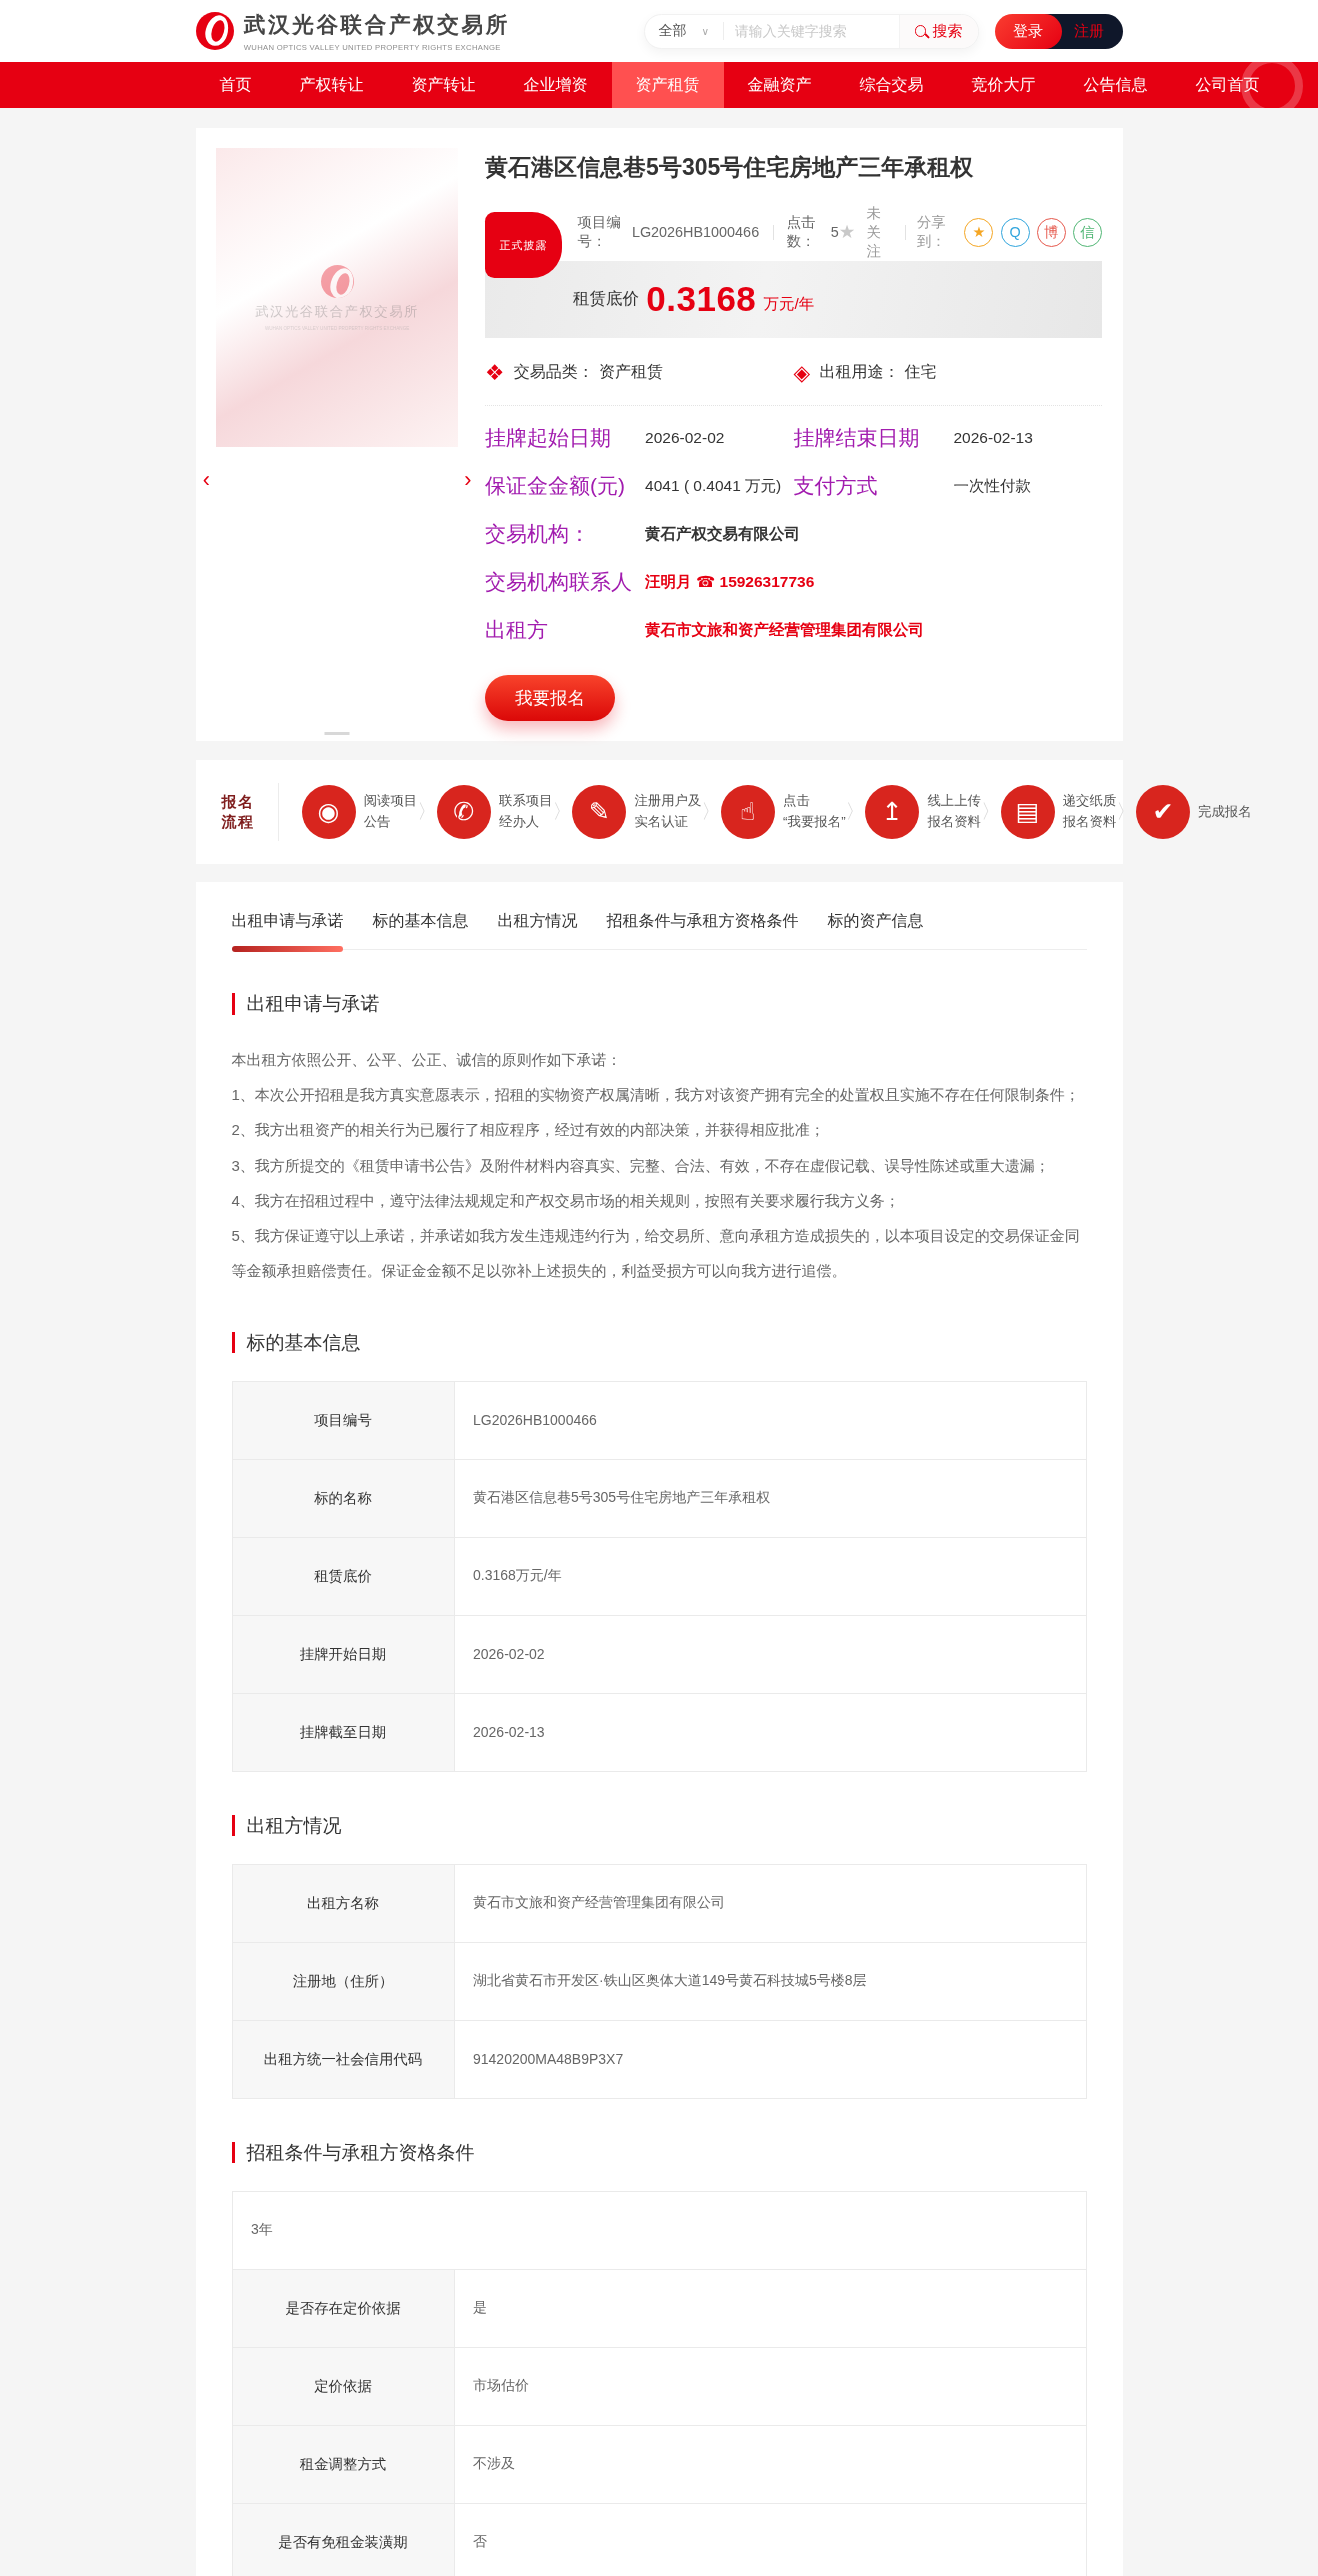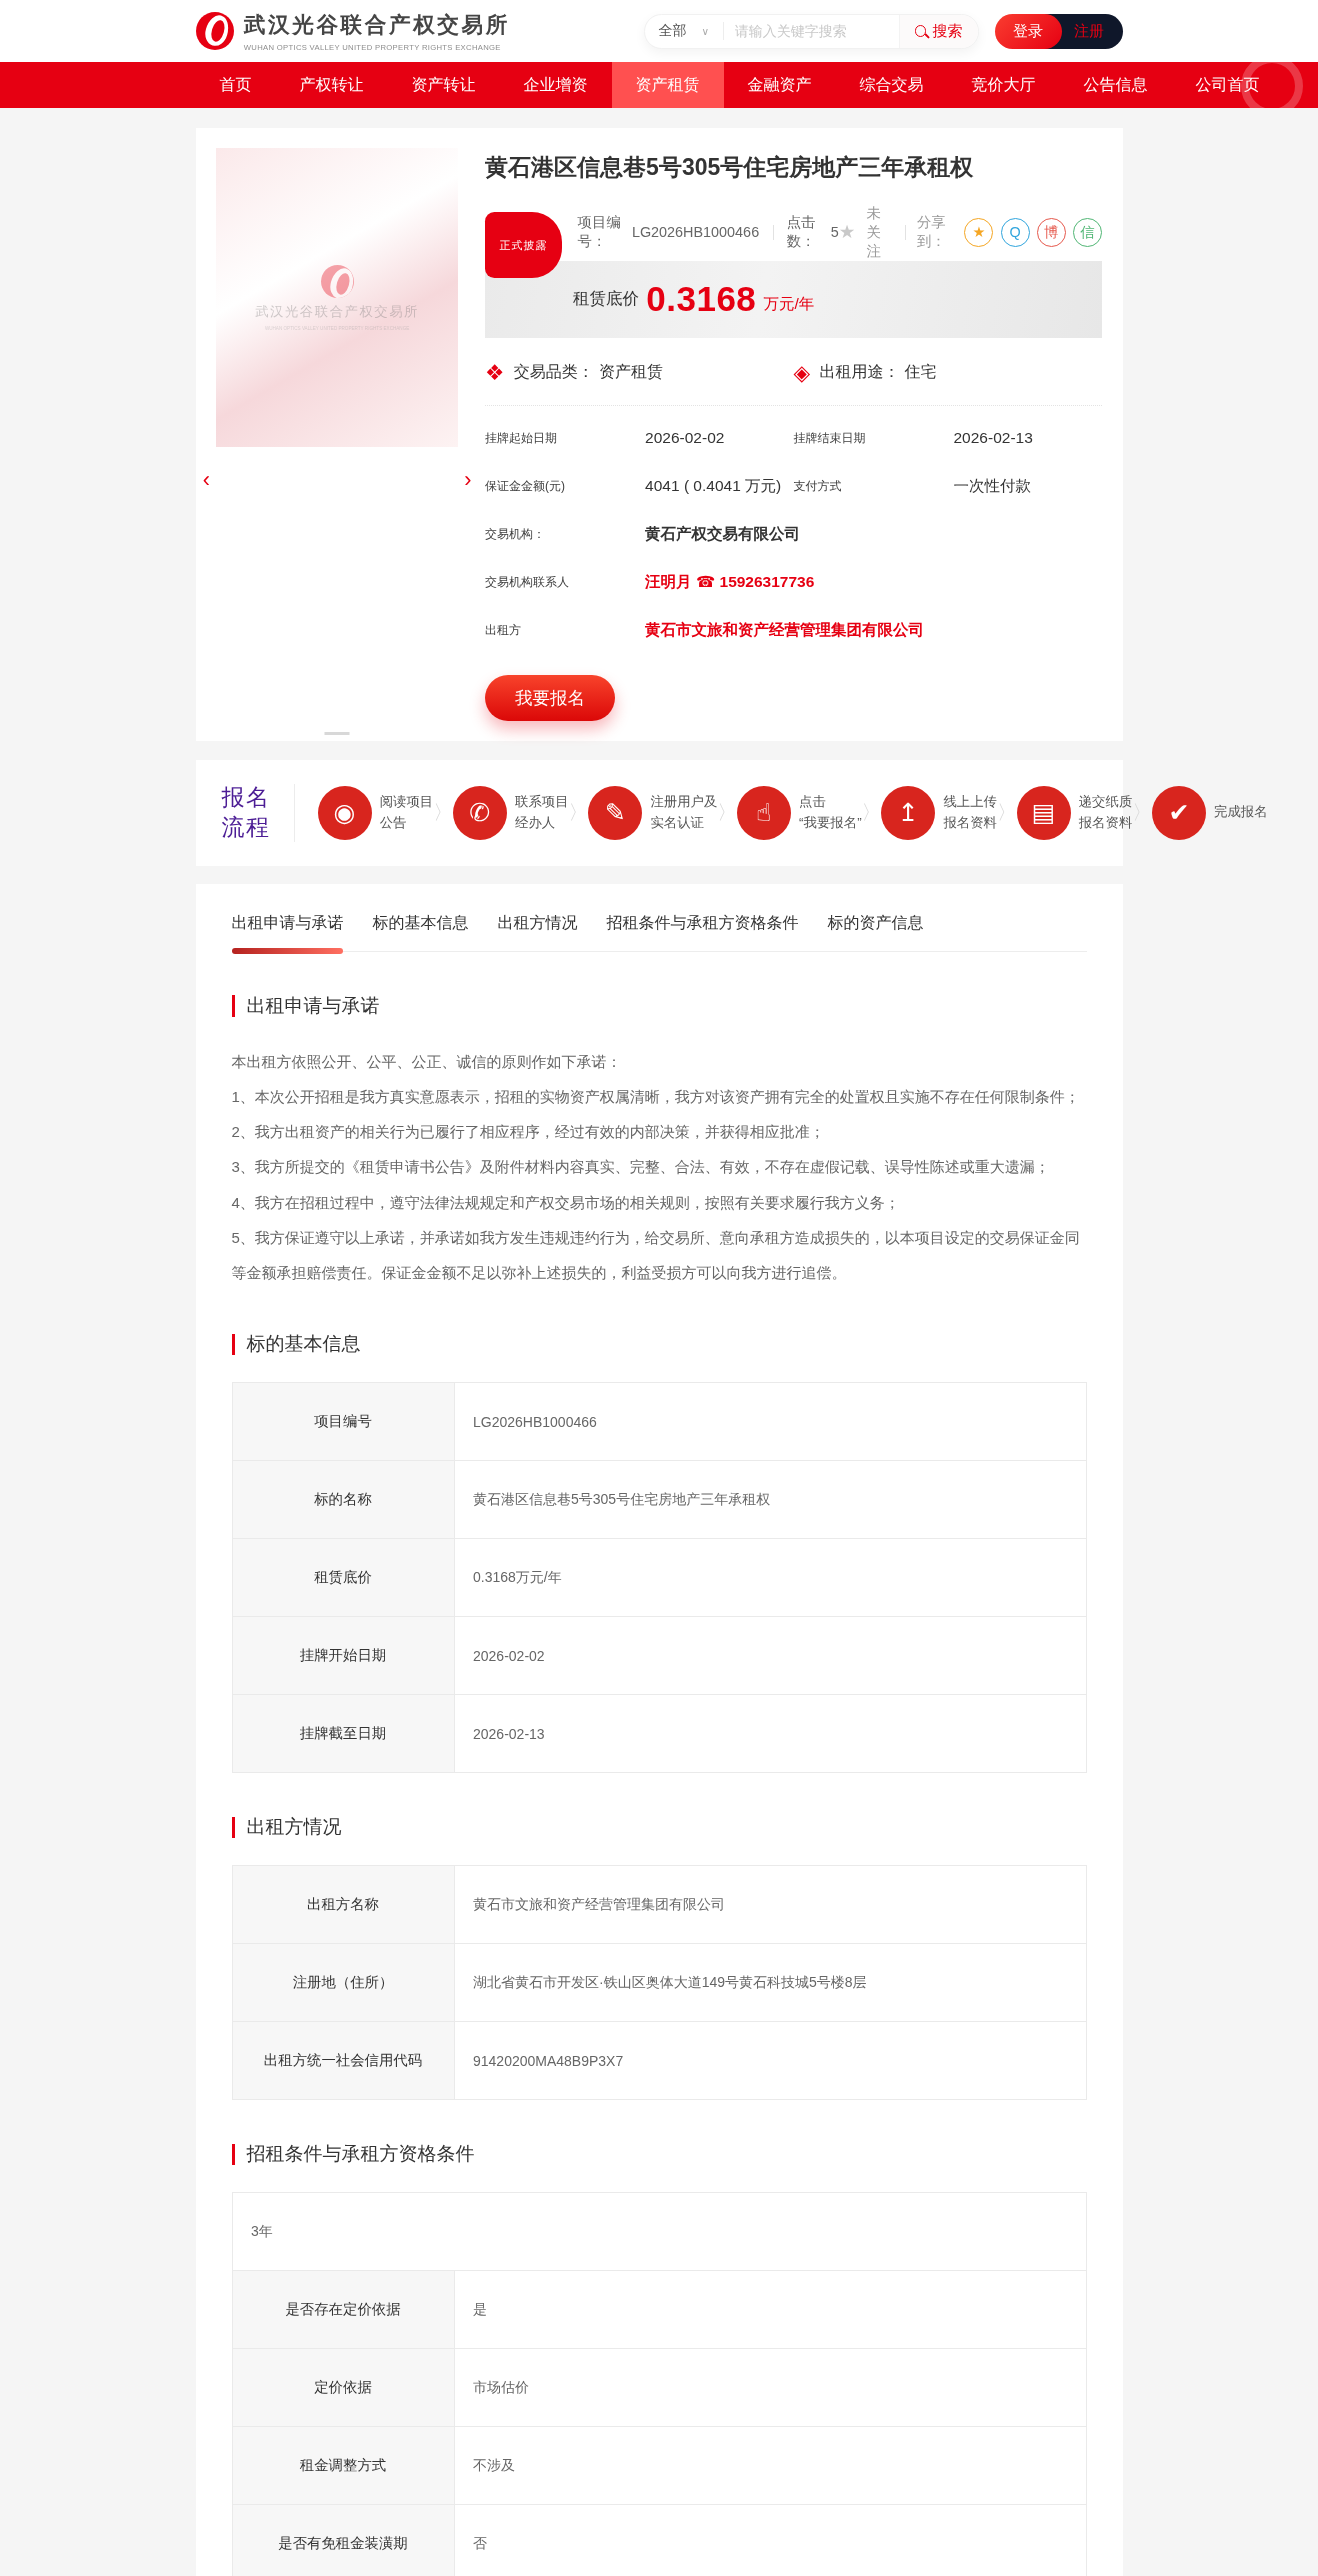--- a/index.html
+++ b/index.html
@@ -65,30 +65,30 @@
   .price-num{font-size:35px;font-weight:bold;color:#e60012;margin:0 7.2px;letter-spacing:0.5px}
   .price-unit{font-size:15.5px;color:#e60012;align-self:center;margin-top:9.3px}
   .attr-row{display:flex;margin-top:24px}
   .attr{width:50%;display:flex;align-items:center;gap:9.3px;font-size:16px;color:#333}
   .attr-icon{color:#e60012;font-size:21.6px;line-height:1}
   .dotted{border-bottom:1px dotted #e3e3e3;margin:21.6px 0 8.2px}
   .fields{display:flex;flex-wrap:wrap;margin-top:7.2px}
   .field{display:flex;align-items:center;min-height:48px}
   .field.half{width:50%}
   .field.full{width:100%}
-  .f-label{width:160px;flex:none;font-size:12px;color:#404040}
+  .f-label{width:160px;flex:none;font-size:21px;color:#a21caf}
   .f-value{font-size:15.5px;color:#333}
   .f-dark{font-weight:bold}
   .f-red{color:#e60012;font-weight:bold}
   .f-redbold{color:#e60012;font-weight:bold}
   .apply-btn{margin-top:20.6px;width:130px;height:46px;border:0;border-radius:23px;background:linear-gradient(180deg,#f8432b,#db0808);color:#fff;font-size:17.5px;cursor:pointer;box-shadow:0 8.2px 15.5px rgba(230,0,18,.28)}
 
   
   .process-card{margin-top:18.5px;padding:23px 26px;display:flex;align-items:center}
-  .proc-title{font-size:23px;font-weight:normal;color:#4c1d95;line-height:1.3;letter-spacing:1.5px;flex:none}
+  .proc-title{font-size:15px;font-weight:bold;color:#7f1d1d;line-height:1.3;letter-spacing:1.5px;flex:none}
   .proc-div{width:1px;height:58px;background:#ececec;margin:0 23px;flex:none}
   .steps{flex:1;display:flex;align-items:center;justify-content:space-between}
   .step{display:flex;align-items:center;gap:8.2px}
   .step-icon{width:54px;height:54px;flex:none;border-radius:50%;background:#d8251e;color:#fff;font-size:25px;display:flex;align-items:center;justify-content:center}
   .step-text{font-size:13.4px;color:#555;line-height:1.55;white-space:nowrap}
   .chev{color:#d9d9d9;font-size:19.6px}
 
   
   .detail-card{margin-top:18.5px;padding:29px 36px 72px}
   .tabs{display:flex;gap:29px;font-size:16px;color:#333}

